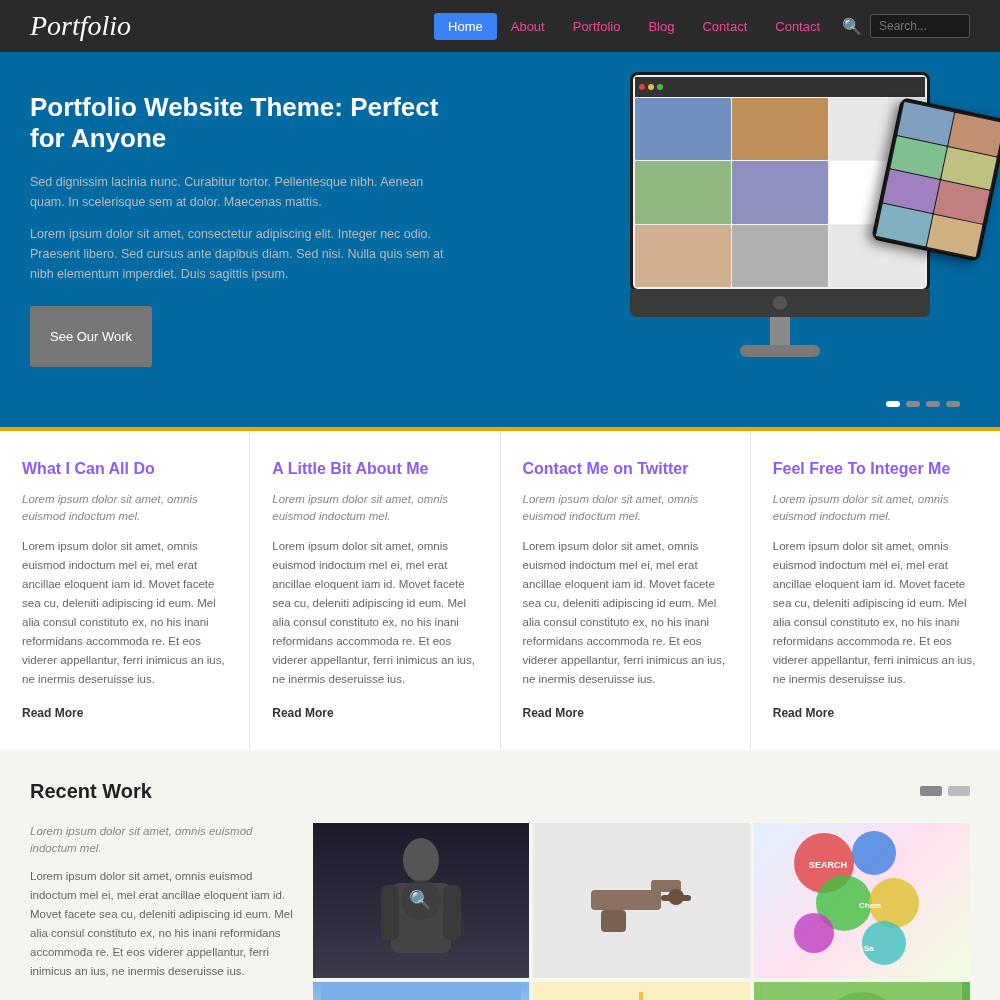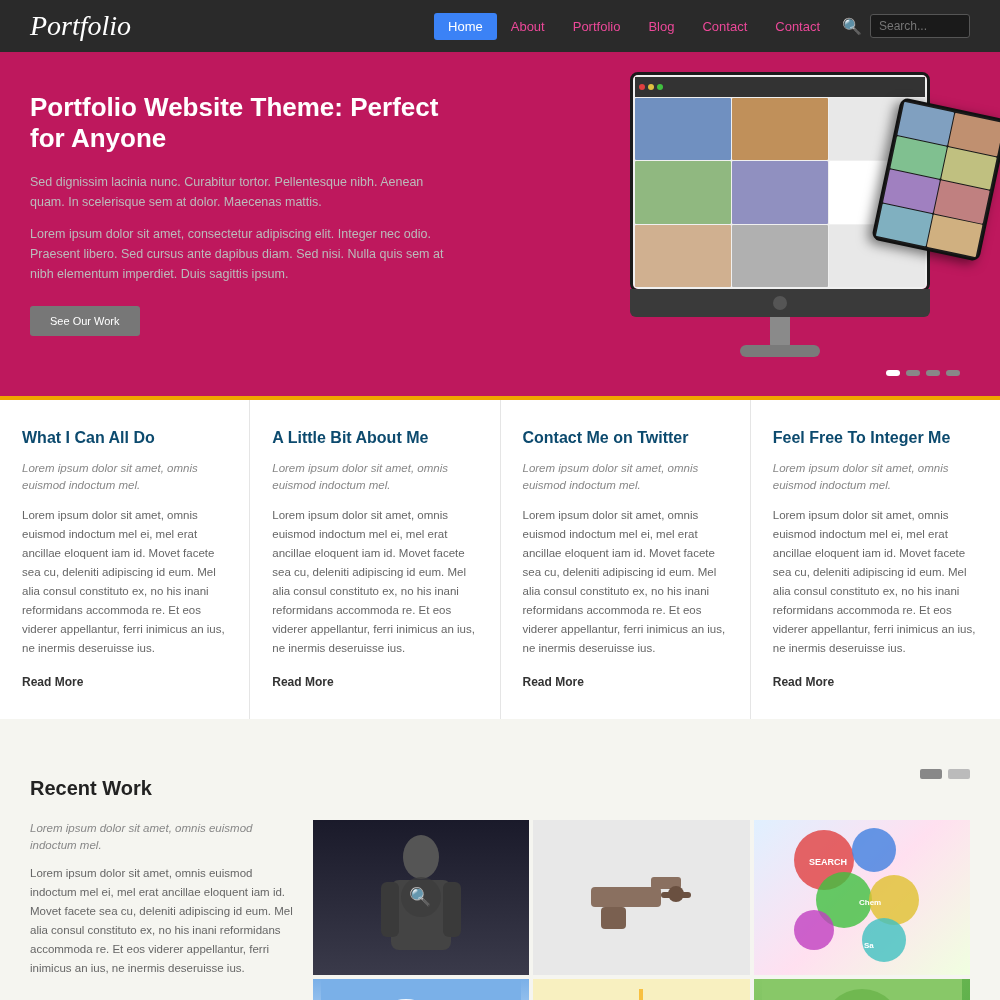--- a/index.html
+++ b/index.html
@@ -50,21 +50,21 @@
       border: 1px solid #555;
       border-radius: 3px;
       padding: 4px 8px;
       color: #ccc;
       font-size: 12px;
       width: 100px;
     }
 
     
     .hero {
-      background: #be185d;
+      background: #0369a1;
       min-height: 310px;
       display: flex;
       align-items: center;
       padding: 40px 30px 60px 30px;
       position: relative;
       overflow: hidden;
     }
     .hero-text {
       max-width: 420px;
       color: #fff;
@@ -79,24 +79,24 @@
     .hero-text p {
       font-size: 12.5px;
       color: #bbb;
       line-height: 1.6;
       margin-bottom: 12px;
     }
     .hero-btn {
       display: inline-block;
       background: #777;
       color: #fff;
-      padding: 9px 20px;
+      padding: 23px 20px;
       border-radius: 3px;
       text-decoration: none;
-      font-size: 11px;
+      font-size: 13px;
       margin-top: 10px;
       cursor: pointer;
       border: none;
     }
 
     
     .slider-dots {
       position: absolute;
       bottom: 20px;
       right: 40px;
@@ -119,21 +119,21 @@
     }
     .feature-col {
       flex: 1;
       padding: 28px 22px 30px 22px;
       border-right: 1px solid #e5e5e5;
     }
     .feature-col:last-child { border-right: none; }
     .feature-col h3 {
       font-size: 16px;
       font-weight: bold;
-      color: #0c4a6e;
+      color: #8b5cf6;
       margin-bottom: 12px;
       line-height: 1.2;
     }
     .feature-col .lead-text {
       font-size: 11.5px;
       color: #888;
       font-style: italic;
       margin-bottom: 12px;
       line-height: 1.5;
     }
@@ -158,21 +158,20 @@
     .recent-work-header {
       display: flex;
       align-items: center;
       justify-content: space-between;
       margin-bottom: 20px;
     }
     .recent-work-header h2 {
       font-size: 20px;
       font-weight: bold;
       color: #222;
-      margin-top: 28px;
     }
     .nav-arrows {
       display: flex;
       gap: 6px;
     }
     .nav-arrow {
       width: 22px;
       height: 10px;
       background: #bbb;
       border-radius: 2px;

